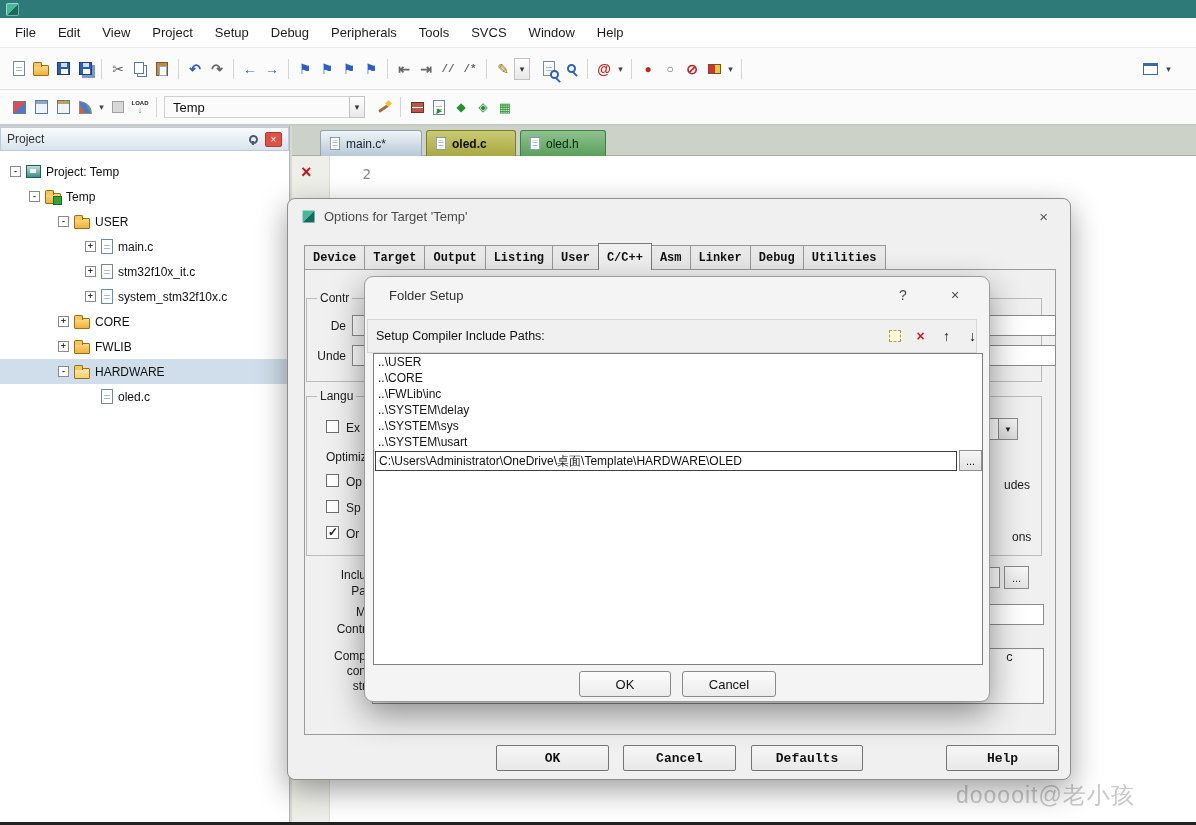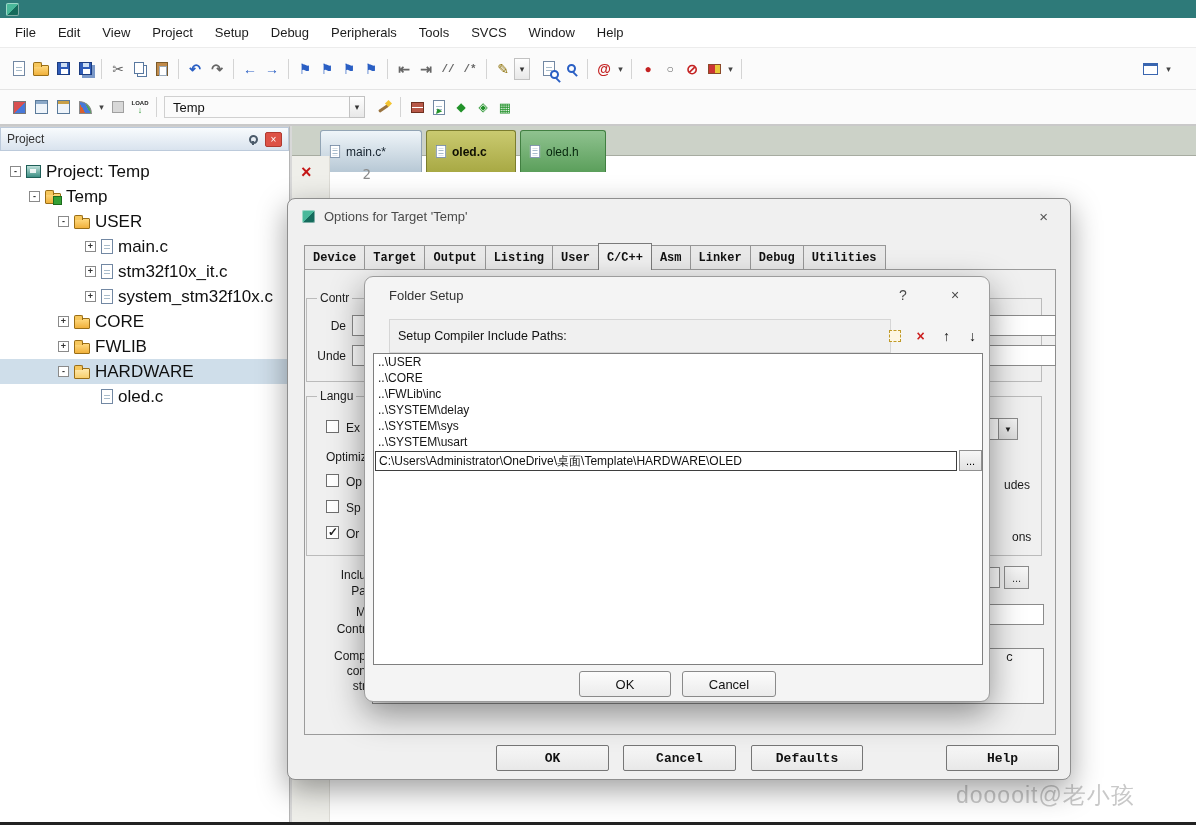--- a/index.html
+++ b/index.html
@@ -71,28 +71,28 @@
   .pin{width:11px;height:11px;position:relative;margin-left:auto;display:inline-block}
   .pin::before{content:'';position:absolute;left:1px;top:1px;width:5px;height:5px;border:2px solid #4a5a6a;border-radius:50%}
   .pin::after{content:'';position:absolute;left:4px;top:7px;width:2px;height:4px;background:#4a5a6a}
   .pclose{width:17px;height:15px;background:#dd5246;border:1px solid #b03a30;color:#fff;font-size:10px;line-height:13px;text-align:center;border-radius:2px}
   .tree{padding-top:8px}
   .trow{height:25px;display:flex;align-items:center;white-space:nowrap}
   .lvl0{padding-left:10px}.lvl1{padding-left:29px}.lvl2{padding-left:58px}.lvl3{padding-left:85px}
   .expand{width:11px;height:11px;border:1px solid #8a8a8a;background:#fff;font:bold 9px/9px "Liberation Sans",sans-serif;text-align:center;color:#333;margin-right:5px;flex:0 0 auto}
   .nobox .expand{visibility:hidden}
   .ticon{margin-right:5px}
-  .tlabel{font-size:17px;color:#101010}
+  .tlabel{font-size:12px;color:#101010}
   .sel{background:#cfdeea}
 
   
   .editor{position:absolute;left:292px;top:126px;right:0;bottom:3px;background:#fff;z-index:1}
   .splitter{position:absolute;left:290px;top:126px;width:2px;bottom:3px;background:#d8d8d8;z-index:1}
   .tabbar{position:absolute;left:0;top:0;right:0;height:30px;background:#ccd2c8;border-bottom:1px solid #a7aca1}
-  .etab{position:absolute;top:4px;height:42px;border-radius:3px 3px 0 0;display:flex;align-items:center;gap:5px;padding:0 8px;font-size:12px}
+  .etab{position:absolute;top:4px;height:26px;border-radius:3px 3px 0 0;display:flex;align-items:center;gap:5px;padding:0 8px;font-size:12px}
   .etab .i-file{transform:scale(.85)}
   .et1{left:28px;width:102px;background:linear-gradient(#eff5f9,#b7c8d5);border:1px solid #92a4b4;border-bottom:none;color:#15222e}
   .et2{left:134px;width:90px;background:linear-gradient(#caca70,#a8a944);border:1px solid #7c7d2e;border-bottom:none;font-weight:bold;color:#0e0e02}
   .et3{left:228px;width:86px;background:linear-gradient(#8fc28f,#5b9f5b);border:1px solid #417f41;border-bottom:none;color:#06260c}
   .ebody{position:absolute;left:0;top:30px;right:0;bottom:0}
   .gutter{position:absolute;left:0;top:0;width:38px;bottom:0;background:#efefea;border-right:1px solid #dddcd6}
   .errmark{position:absolute;left:9px;top:7px;font-weight:bold;font-size:18px;color:#c41616;line-height:18px}
   .code{position:absolute;left:39px;top:0;right:0;bottom:0;padding-top:5px;font-family:"DejaVu Sans Mono","Liberation Mono",monospace;font-size:16px}
   .cline{height:25px;line-height:25px;white-space:pre}
   .lnum{display:inline-block;width:40px;text-align:right;margin-right:18px;color:#8a8a8a;font-size:14px}
@@ -116,21 +116,21 @@
   .cb.checked::before{content:"✓";position:absolute;left:1px;top:-2px;font-size:12px;font-weight:bold;color:#222}
   .combo-btn{position:absolute;width:20px;background:linear-gradient(#f4f4f4,#dcdcdc);border:1px solid #8b8b8b;display:flex;align-items:center;justify-content:center;font-size:8px;color:#222}
   .obrowse{position:absolute;background:linear-gradient(#f8f8f8,#e4e4e4);border:1px solid #8b8b8b;font-size:11px;display:flex;align-items:center;justify-content:center;color:#333}
   .obtn{position:absolute;top:546px;height:26px;display:flex;align-items:center;justify-content:center;background:linear-gradient(#f7f7f7,#e8e8e8);border:1px solid #767676;border-radius:2px;font-family:"Liberation Mono",monospace;font-weight:bold;font-size:13px;color:#111}
 
   
   .fdlg{position:absolute;left:364px;top:276px;width:626px;height:426px;background:#f4f4f4;border:1px solid #9c9c9c;border-radius:9px;box-shadow:0 12px 34px rgba(0,0,0,.42);z-index:20}
   .fdlg-title{position:absolute;left:24px;top:11px;font-size:13px;color:#333}
   .fhelp{position:absolute;left:528px;top:10px;font-size:14px;color:#4a4a4a;padding:0 6px}
   .fclose{position:absolute;left:580px;top:10px;font-size:14px;color:#4a4a4a;padding:0 6px}
-  .fstrip{position:absolute;left:24px;top:42px;width:502px;height:34px;background:#f0f0f0;border:1px solid #d6d6d6}
+  .fstrip{position:absolute;left:2px;top:42px;width:610px;height:34px;background:#f0f0f0;border:1px solid #d6d6d6}
   .fstrip-label{position:absolute;left:8px;top:9px;font-size:12.5px;color:#111}
   .fbtnicon{position:absolute;top:47px;width:23px;height:24px;display:flex;align-items:center;justify-content:center;font-weight:bold;font-size:14px}
   .newbox{width:12px;height:12px;border:1px dashed #c09a28;background:#fdf6e2;display:inline-block}
   .flist{position:absolute;left:8px;top:76px;width:610px;height:312px;background:#fff;border:1px solid #7f7f7f;font-size:12px}
   .fitem{height:16px;line-height:16px;padding-left:4px;color:#151515;white-space:nowrap}
   .path-edit{position:absolute;left:1px;top:97px;width:582px;height:20px;border:1px solid #3e3e3e;background:#fff;font-size:12px;padding:0 3px;font-family:"Liberation Sans",sans-serif;color:#111}
   .fbrowse{position:absolute;left:585px;top:96px;width:23px;height:21px;background:linear-gradient(#f6f6f6,#e2e2e2);border:1px solid #909090;font-size:11px;display:flex;align-items:center;justify-content:center}
   .fbtn{position:absolute;top:394px;height:26px;display:flex;align-items:center;justify-content:center;background:linear-gradient(#fcfcfc,#ebebeb);border:1px solid #8a8a8a;border-radius:3px;font-size:13px;color:#111}
   .fok{left:214px;width:92px}.fcancel{left:317px;width:94px}
 

